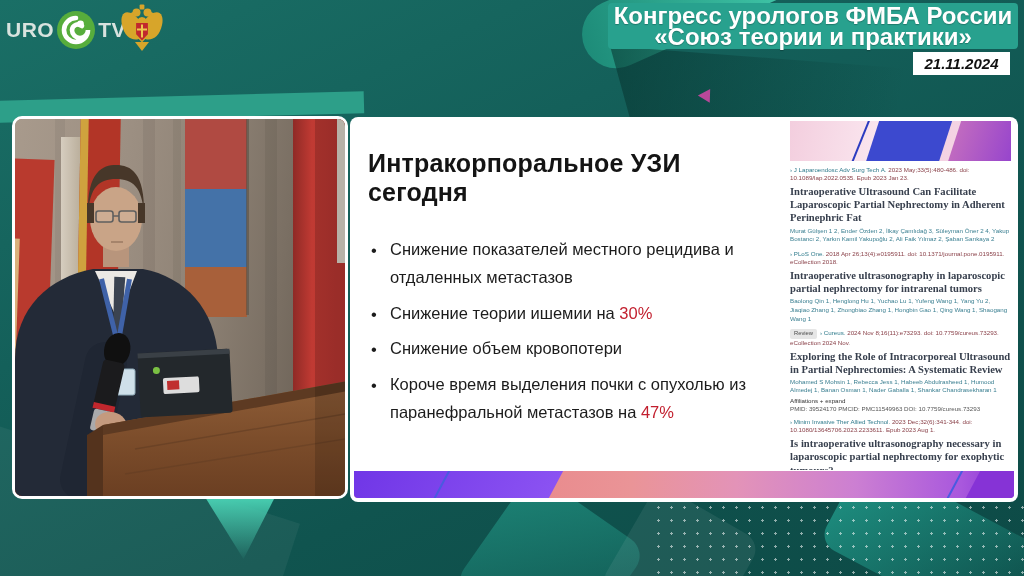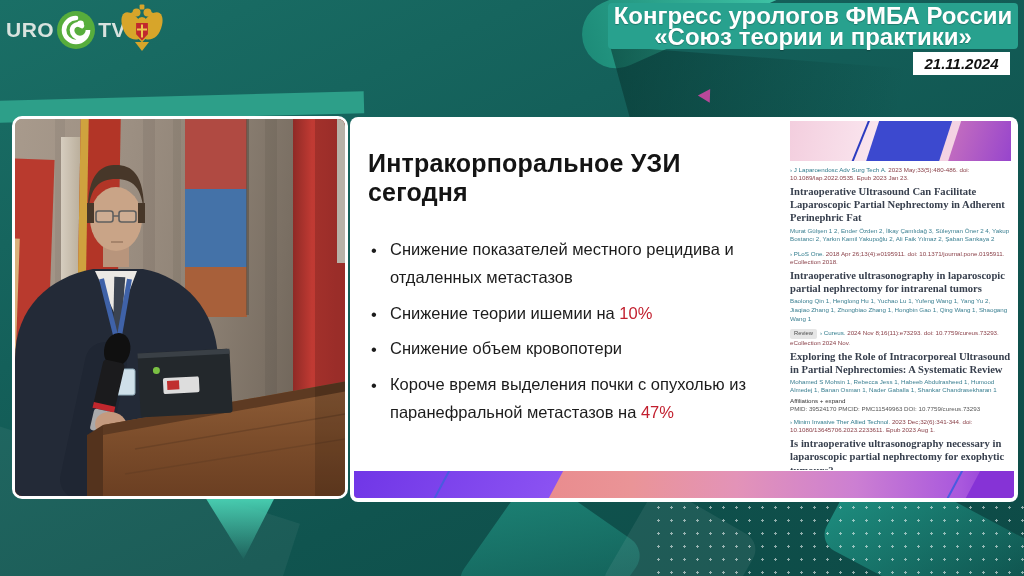--- a/index.html
+++ b/index.html
@@ -234,21 +234,21 @@
       </g>
       <rect x="300" y="0" width="30" height="377" fill="rgba(0,0,0,0.15)"></rect>
     </svg>
   </div>
 
   <div class="slide">
     <div class="slide-left">
       <h1 class="slide-title">Интракорпоральное УЗИ сегодня</h1>
       <ul class="bullets" id="bullets">
           <li class="bullet"><span>Снижение показателей местного рецидива и отдаленных метастазов</span></li>
-          <li class="bullet"><span>Снижение теории ишемии на </span><span class="accent" style="color: rgb(194, 31, 46);">10%</span></li>
+          <li class="bullet"><span>Снижение теории ишемии на </span><span class="accent" style="color: rgb(194, 31, 46);">30%</span></li>
           <li class="bullet"><span>Снижение объем кровопотери</span></li>
           <li class="bullet"><span>Короче время выделения почки с опухолью из паранефральной метастазов на </span><span class="accent" style="color: rgb(194, 31, 46);">47%</span></li>
         </ul>
     </div>
 
     <aside class="papers-panel">
       <div class="decor-banner">
         <div class="db-line"></div>
         <div class="db-blue"></div>
         <div class="db-mag"></div>

